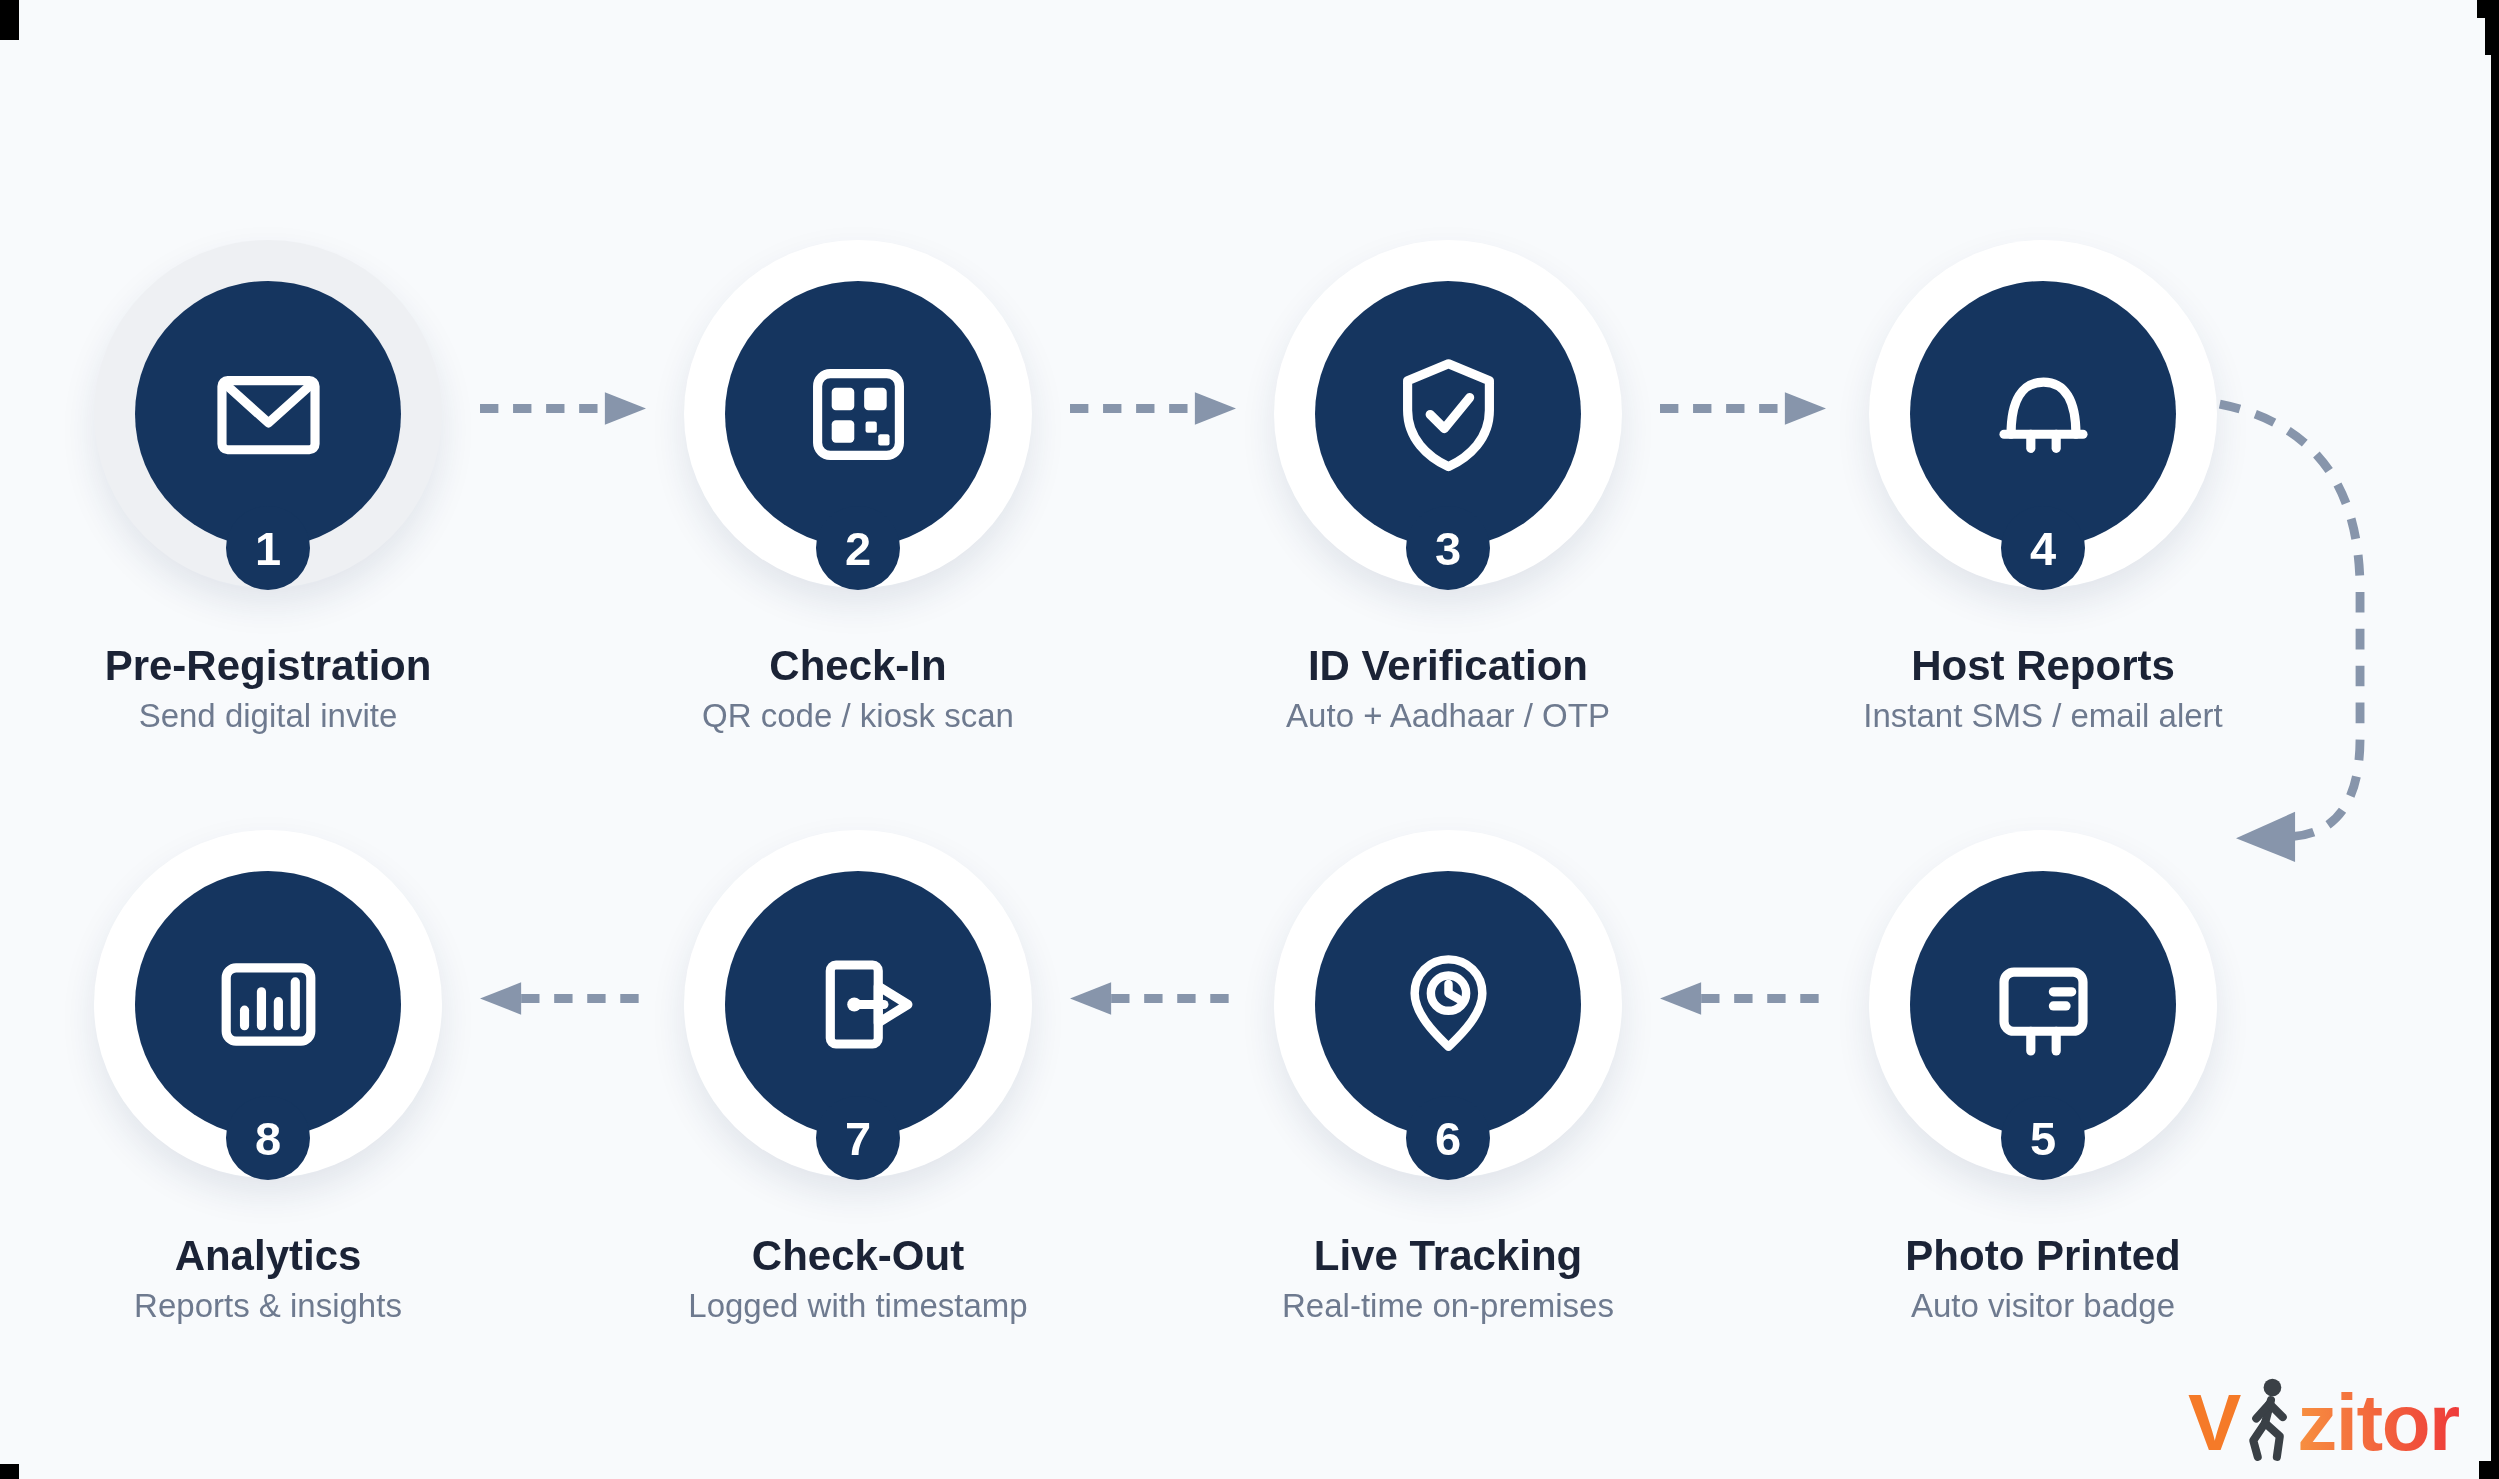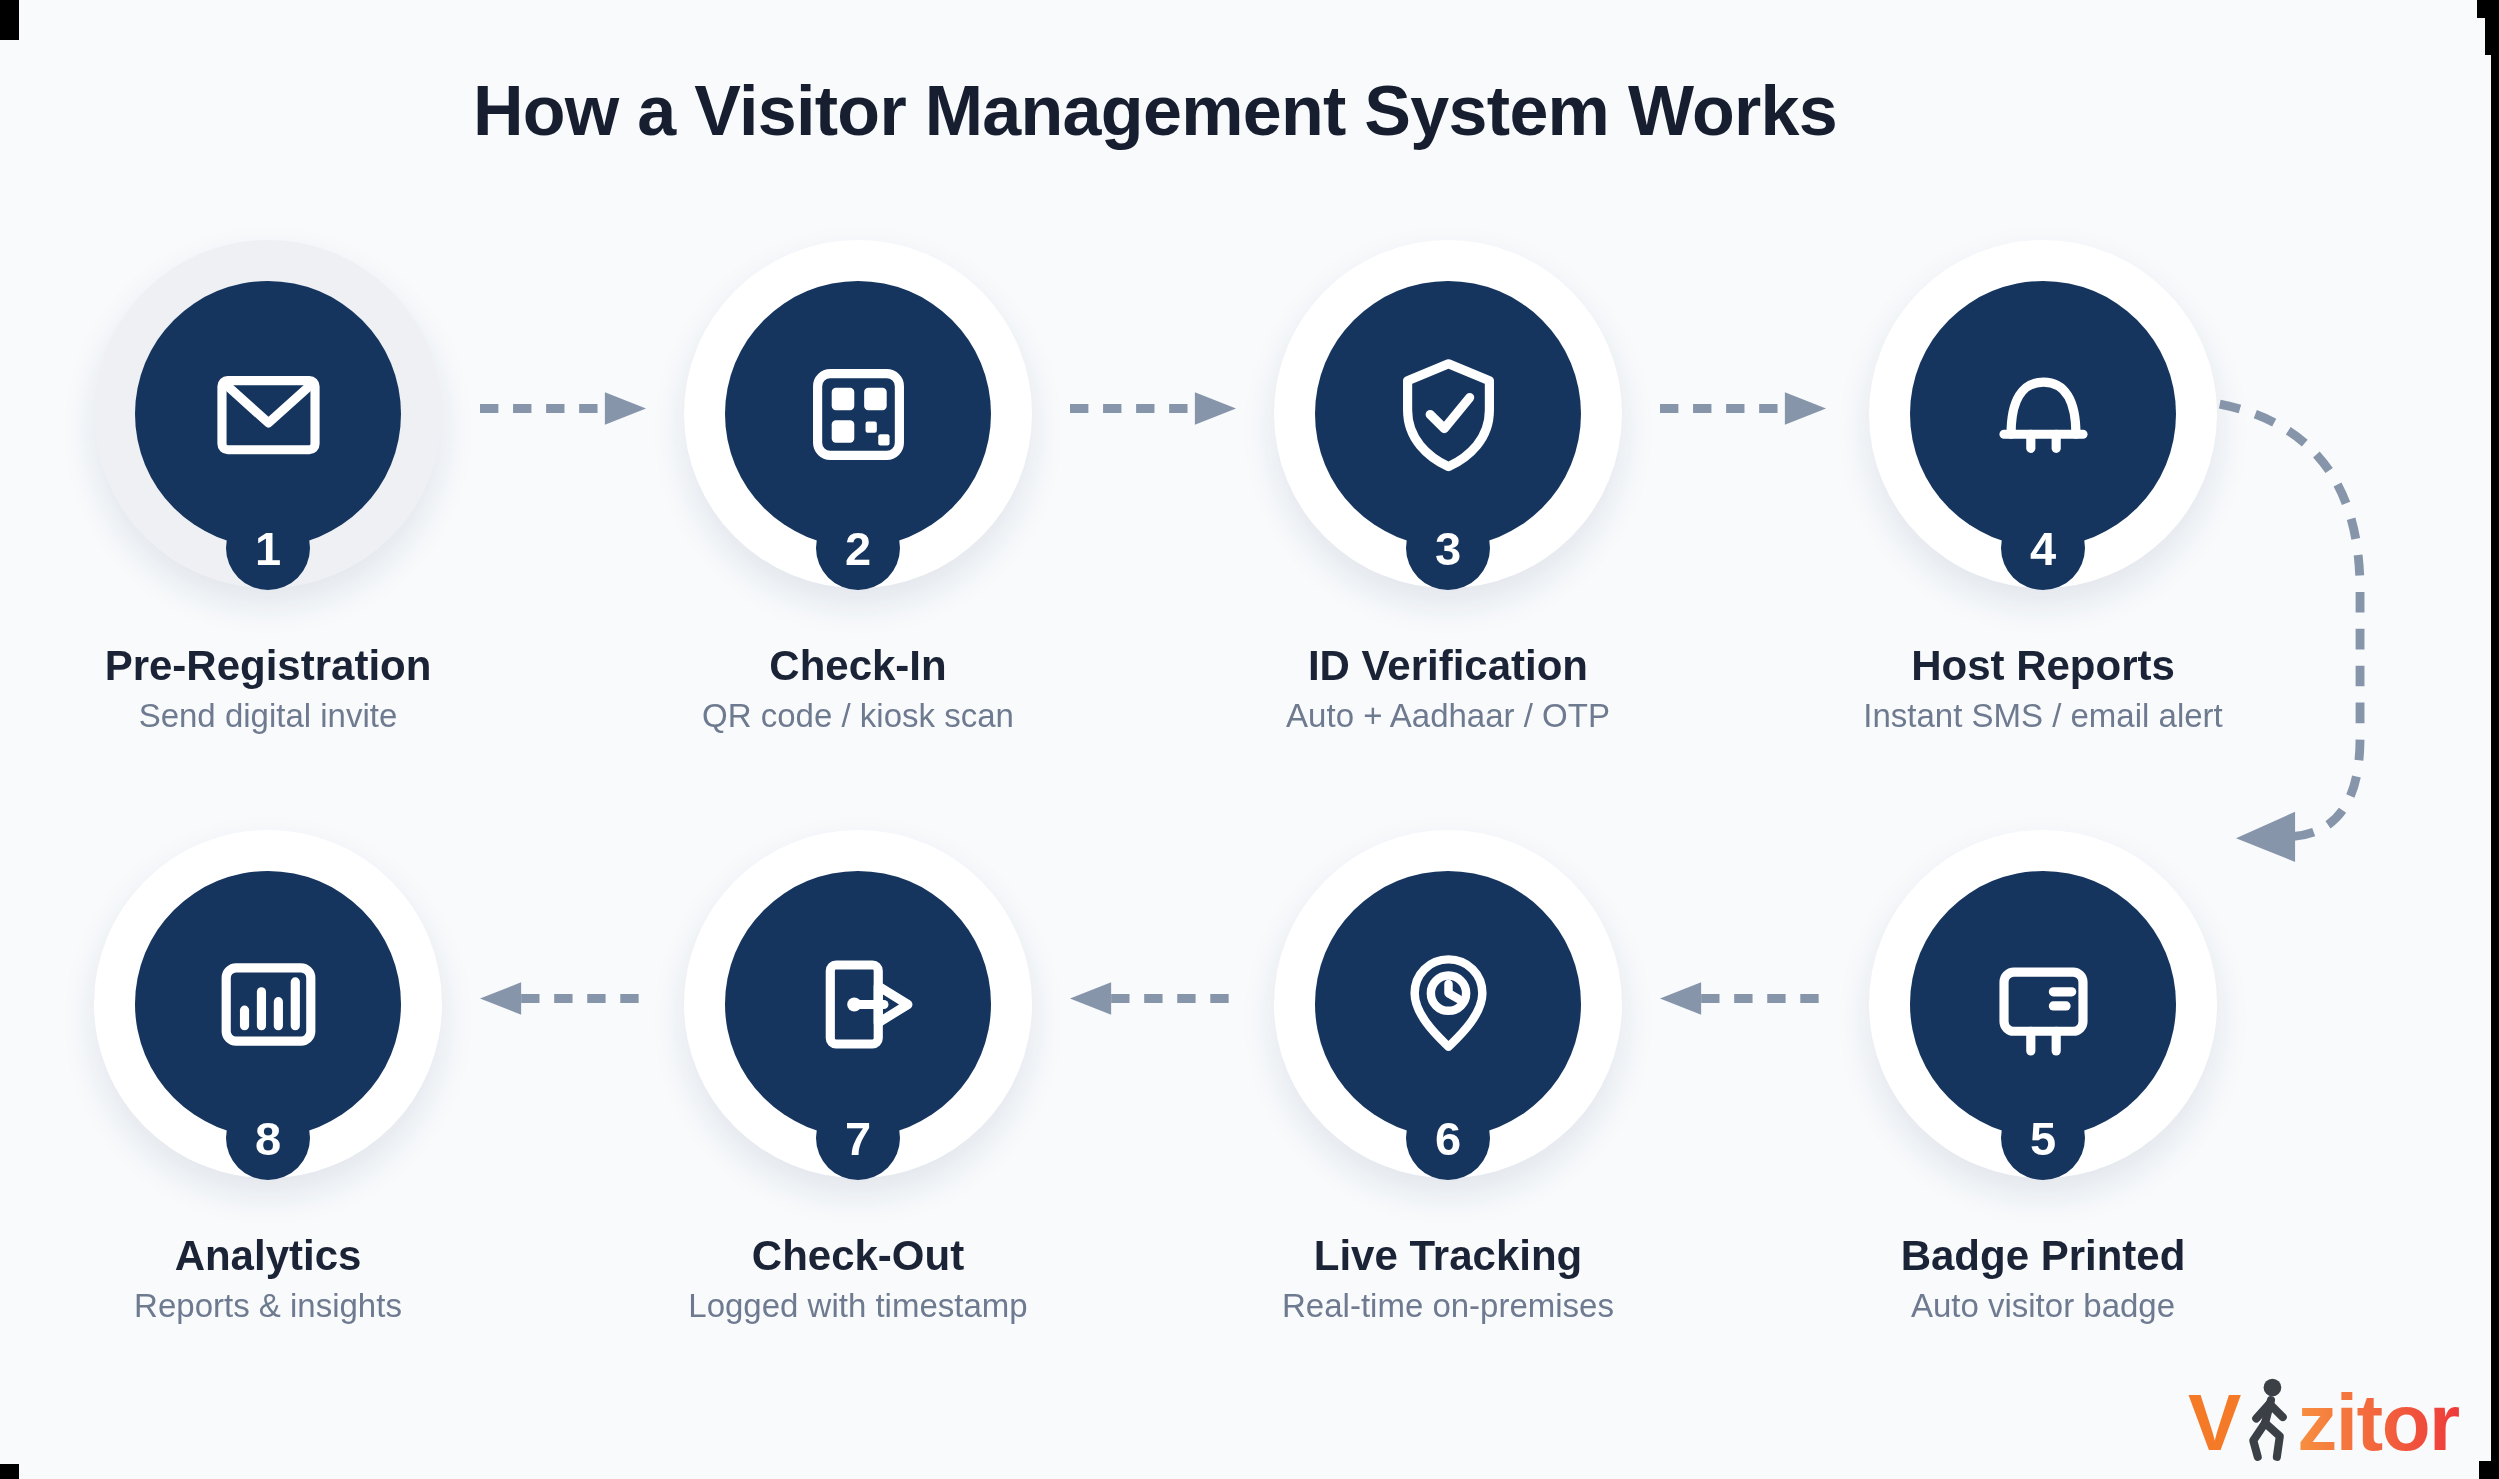--- a/index.html
+++ b/index.html
@@ -76,21 +76,20 @@
   .mark-tr-v{left:2485px;top:0;width:15px;height:55px;}
   .mark-right{left:2491px;top:0;width:9px;height:1479px;}
   .mark-bl{left:0;top:1464px;width:19px;height:15px;}
   .mark-br{left:2479px;top:1461px;width:21px;height:18px;}
 </style>
 </head>
 <body>
 
 <div class="canvas">
 
-  <h1 class="main-title">How a Visitor Management System Works</h1>
 
   <div class="step" style="--cx:268px;--cy:414px">
     <div class="halo gray"></div>
     <div class="circle">
       <svg class="icon-svg" viewBox="0 0 100 100">
         <g fill="none" stroke="#fff" stroke-width="6.5" stroke-linecap="round" stroke-linejoin="round">
           <rect x="17" y="26" width="66" height="49" rx="4"></rect>
           <path d="M20 29 L50 56 L80 29"></path>
         </g>
       </svg>
@@ -156,21 +155,21 @@
         <g fill="none" stroke="#fff" stroke-width="6.5" stroke-linecap="round" stroke-linejoin="round">
           <rect x="22" y="27" width="56" height="42" rx="7"></rect>
           <path d="M57 41 H70"></path>
           <path d="M57 51 H66"></path>
           <path d="M41 69 V83"></path>
           <path d="M59 69 V83"></path>
         </g>
       </svg>
     </div>
     <div class="badge">5</div>
-    <div class="stitle">Badge Printed</div>
+    <div class="stitle">Photo Printed</div>
     <div class="ssub">Auto visitor badge</div>
   </div>
 
   <div class="step" style="--cx:1448px;--cy:1004px">
     <div class="halo"></div>
     <div class="circle">
       <svg class="icon-svg" viewBox="0 0 100 100">
         <g fill="none" stroke="#fff" stroke-width="6" stroke-linecap="round" stroke-linejoin="round">
           <path d="M50 18 C63.5 18 74 28.5 74 42 C74 58 56 74 50 80 C44 74 26 58 26 42 C26 28.5 36.5 18 50 18 Z"></path>
           <circle cx="50" cy="42" r="12.5"></circle>

